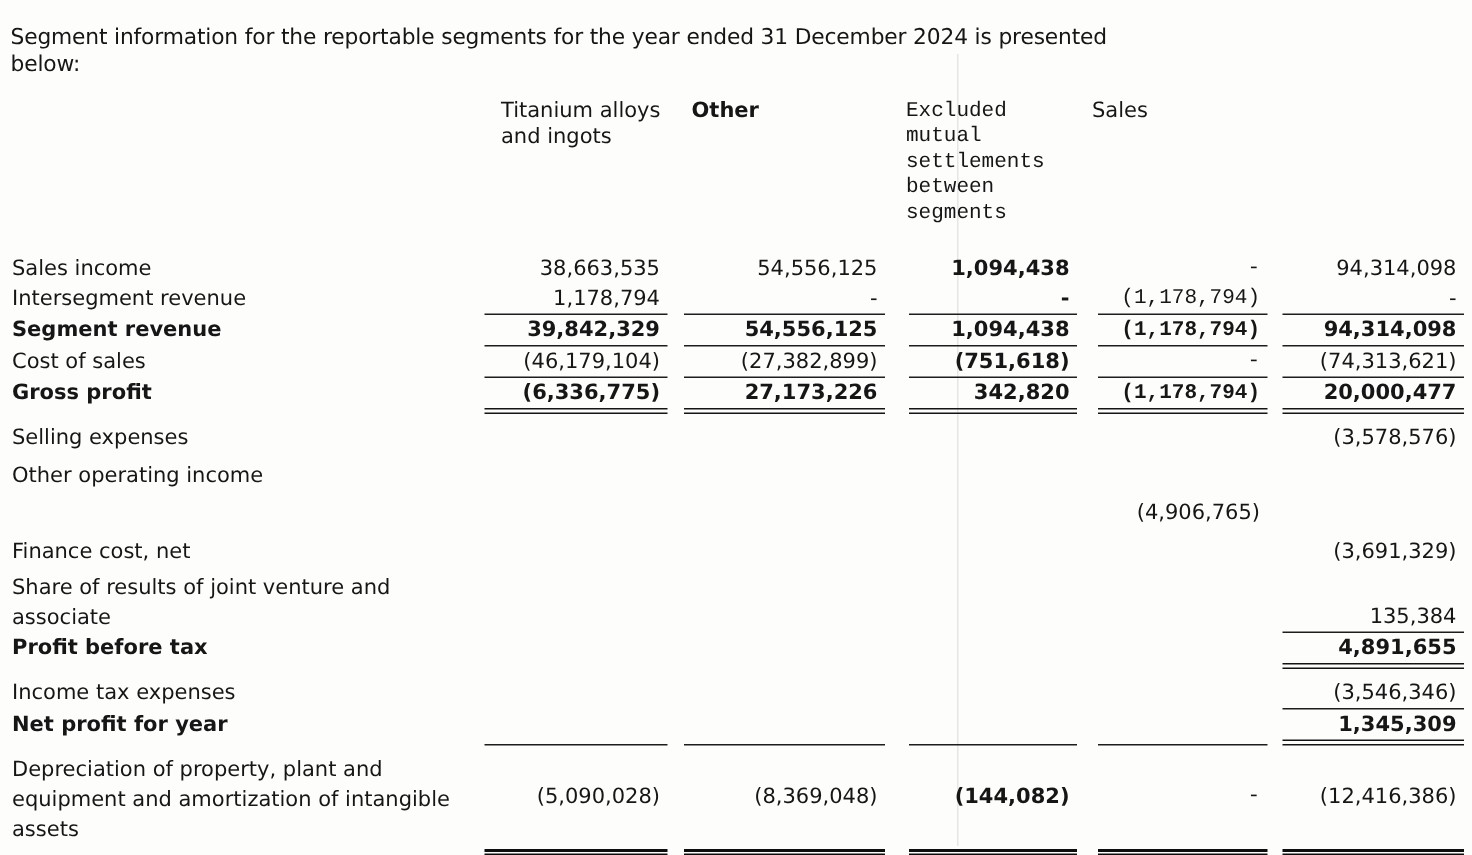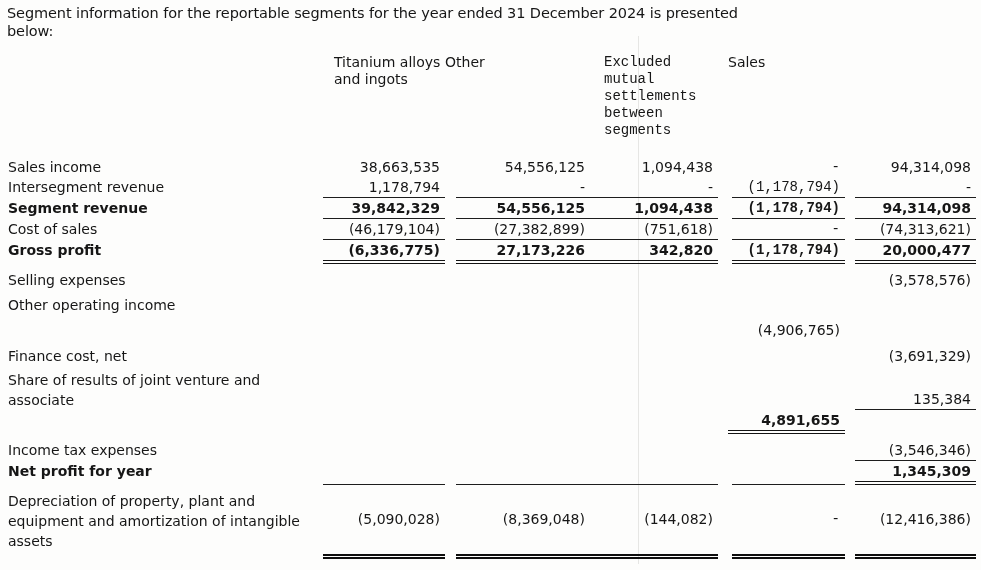--- a/index.html
+++ b/index.html
@@ -4,21 +4,21 @@
 <style>
   * { margin: 0; padding: 0; box-sizing: border-box; }
   html, body { width: 981px; height: 570px; overflow: hidden; }
   body {
     background: #fdfdfc;
     color: #161616;
     font-family: "DejaVu Sans", "Liberation Sans", sans-serif;
     font-size: 14px;
     position: relative;
   }
-  .page { position: relative; width: 788px; height: 570px; padding-top: 4px; }
+  .page { position: relative; width: 788px; height: 570px; padding-top: 16px; }
 
   .doc-title {
     margin-left: 7px;
     font-size: 14.5px;
     line-height: 18px;
     letter-spacing: -0.1px;
   }
 
   
   .vline {
@@ -31,21 +31,21 @@
   .tbl { width: 968px; margin-left: 8px; position: relative; }
 
   .row {
     display: grid;
     grid-template-columns: 315px 122px 145px 128px 127px 131px;
     line-height: 20px;
     align-items: stretch;
   }
   .cell { min-height: 1px; }
   .c2 { margin-left: 11px; }
-  .c3 { margin-left: 0; }
+  .c3 { margin-left: 16px; font-weight: bold; }
   .c4 { margin-left: 14px; font-family: Liberation Mono, monospace; }
   .c5 { margin-left: 10px; }
   .num { text-align: right; padding-right: 5px; }
   .label { padding-right: 6px; }
 
   
   .hrow { margin-top: 14px; line-height: 17px; }
   .hrow .cell { text-align: left; padding-right: 0; }
   .hrow .c1 { padding-left: 27px; }
 
@@ -172,20 +172,21 @@
     <div class="row r11 vbottom">
       <div class="cell label">Share of results of joint venture and associate</div>
       <div class="cell c1 num"></div>
       <div class="cell c2 num"></div>
       <div class="cell c3 num"></div>
       <div class="cell c4 num"></div>
       <div class="cell c5 num u">135,384</div>
     </div>
 
     <div class="row r12 bold">
+      <div class="cell label">Profit before tax</div>
       <div class="cell c1 num"></div>
       <div class="cell c2 num"></div>
       <div class="cell c3 num"></div>
       <div class="cell c4 num"></div>
       <div class="cell c5 num d">4,891,655</div>
     </div>
 
     <div class="row r13">
       <div class="cell label">Income tax expenses</div>
       <div class="cell c1 num"></div>

